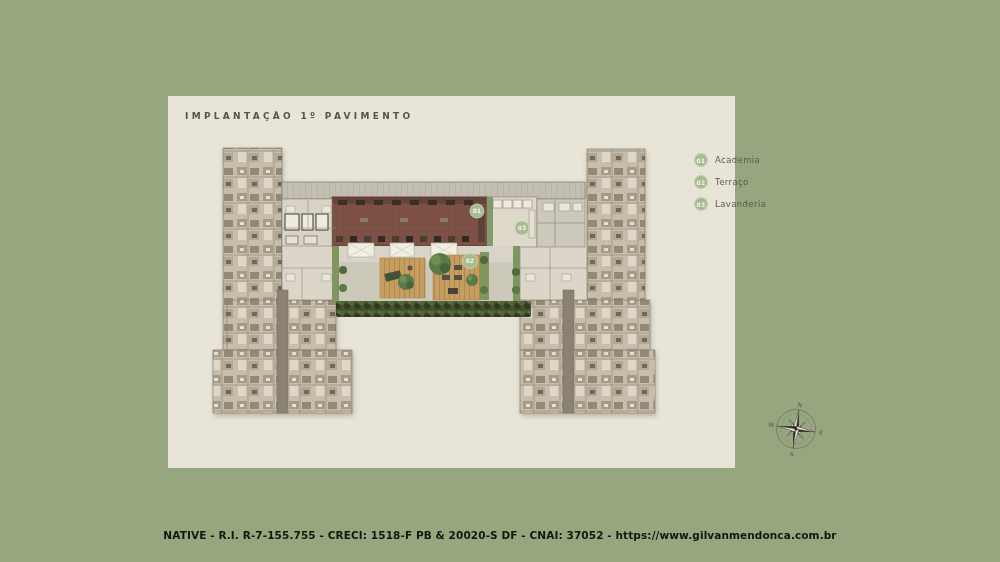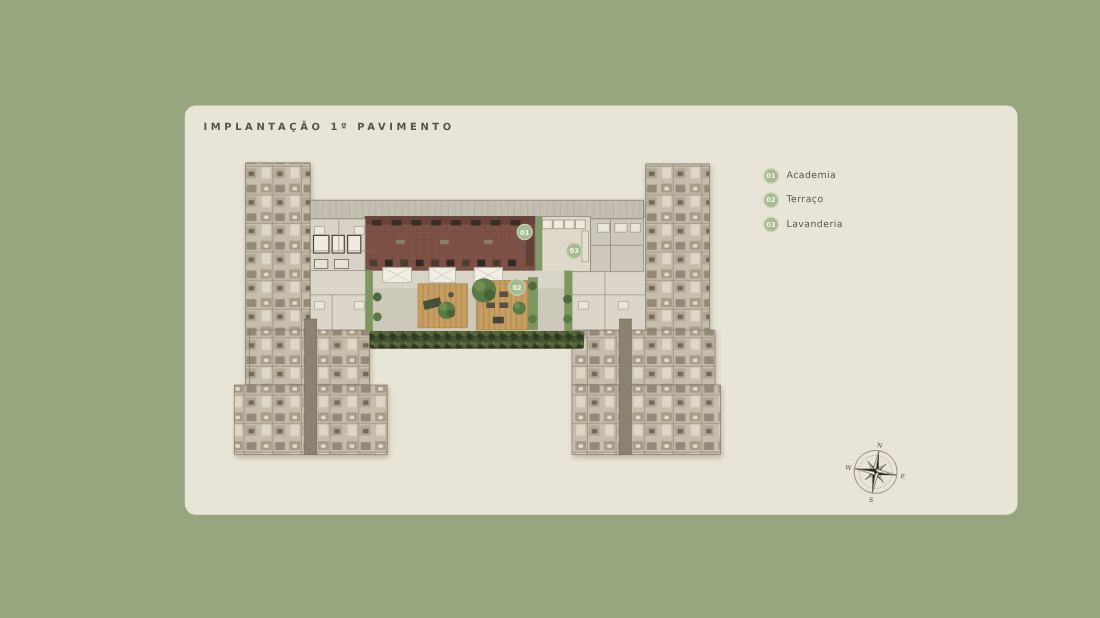--- a/index.html
+++ b/index.html
@@ -1,19 +1,19 @@
 <!DOCTYPE html>
 <html><head>
 <meta charset="utf-8">
 <style>
   html,body{margin:0;padding:0;}
   body{width:1000px;height:562px;overflow:hidden;background:#96a67f;
        font-family:"DejaVu Sans", sans-serif;}
   .stage{position:relative;width:1000px;height:562px;background:#96a67f;}
-  .card{position:absolute;left:168px;top:96px;width:757px;height:372px;background:#e8e4d7;border-radius:10px;}
+  .card{position:absolute;left:168px;top:96px;width:567px;height:372px;background:#e8e4d7;}
   .title{position:absolute;left:17px;top:15px;font-size:9px;font-weight:bold;
          letter-spacing:3.3px;color:#55534b;white-space:nowrap;}
   .plan-wrap{position:absolute;left:42px;top:44px;width:450px;height:280px;}
   .legend{position:absolute;left:526px;top:57px;display:flex;flex-direction:column;gap:8px;}
   .legend-row{display:flex;align-items:center;gap:7px;}
   .legend-badge{width:14px;height:14px;border-radius:50%;background:#a6bb90;color:#f6f6ee;
         font-size:6px;font-weight:bold;display:flex;align-items:center;justify-content:center;
         letter-spacing:.3px;box-shadow:0 0 0 1px rgba(255,255,255,.35) inset;}
   .legend-label{font-size:8.5px;color:#595b4b;letter-spacing:.4px;}
   .compass-wrap{position:absolute;left:598px;top:303px;width:60px;height:60px;}
@@ -294,13 +294,14 @@
             <text x="25" y="2">E</text>
             <text x="0" y="27.5">S</text>
             <text x="-25" y="2">W</text>
           </g>
         </g>
       </svg>
     </div>
 
   </div>
 
+  <div class="footer">NATIVE - R.I. R-7-155.755 - CRECI: 1518-F PB &amp; 20020-S DF - CNAI: 37052 - https://www.gilvanmendonca.com.br</div>
 </div>
 
 </body></html>

